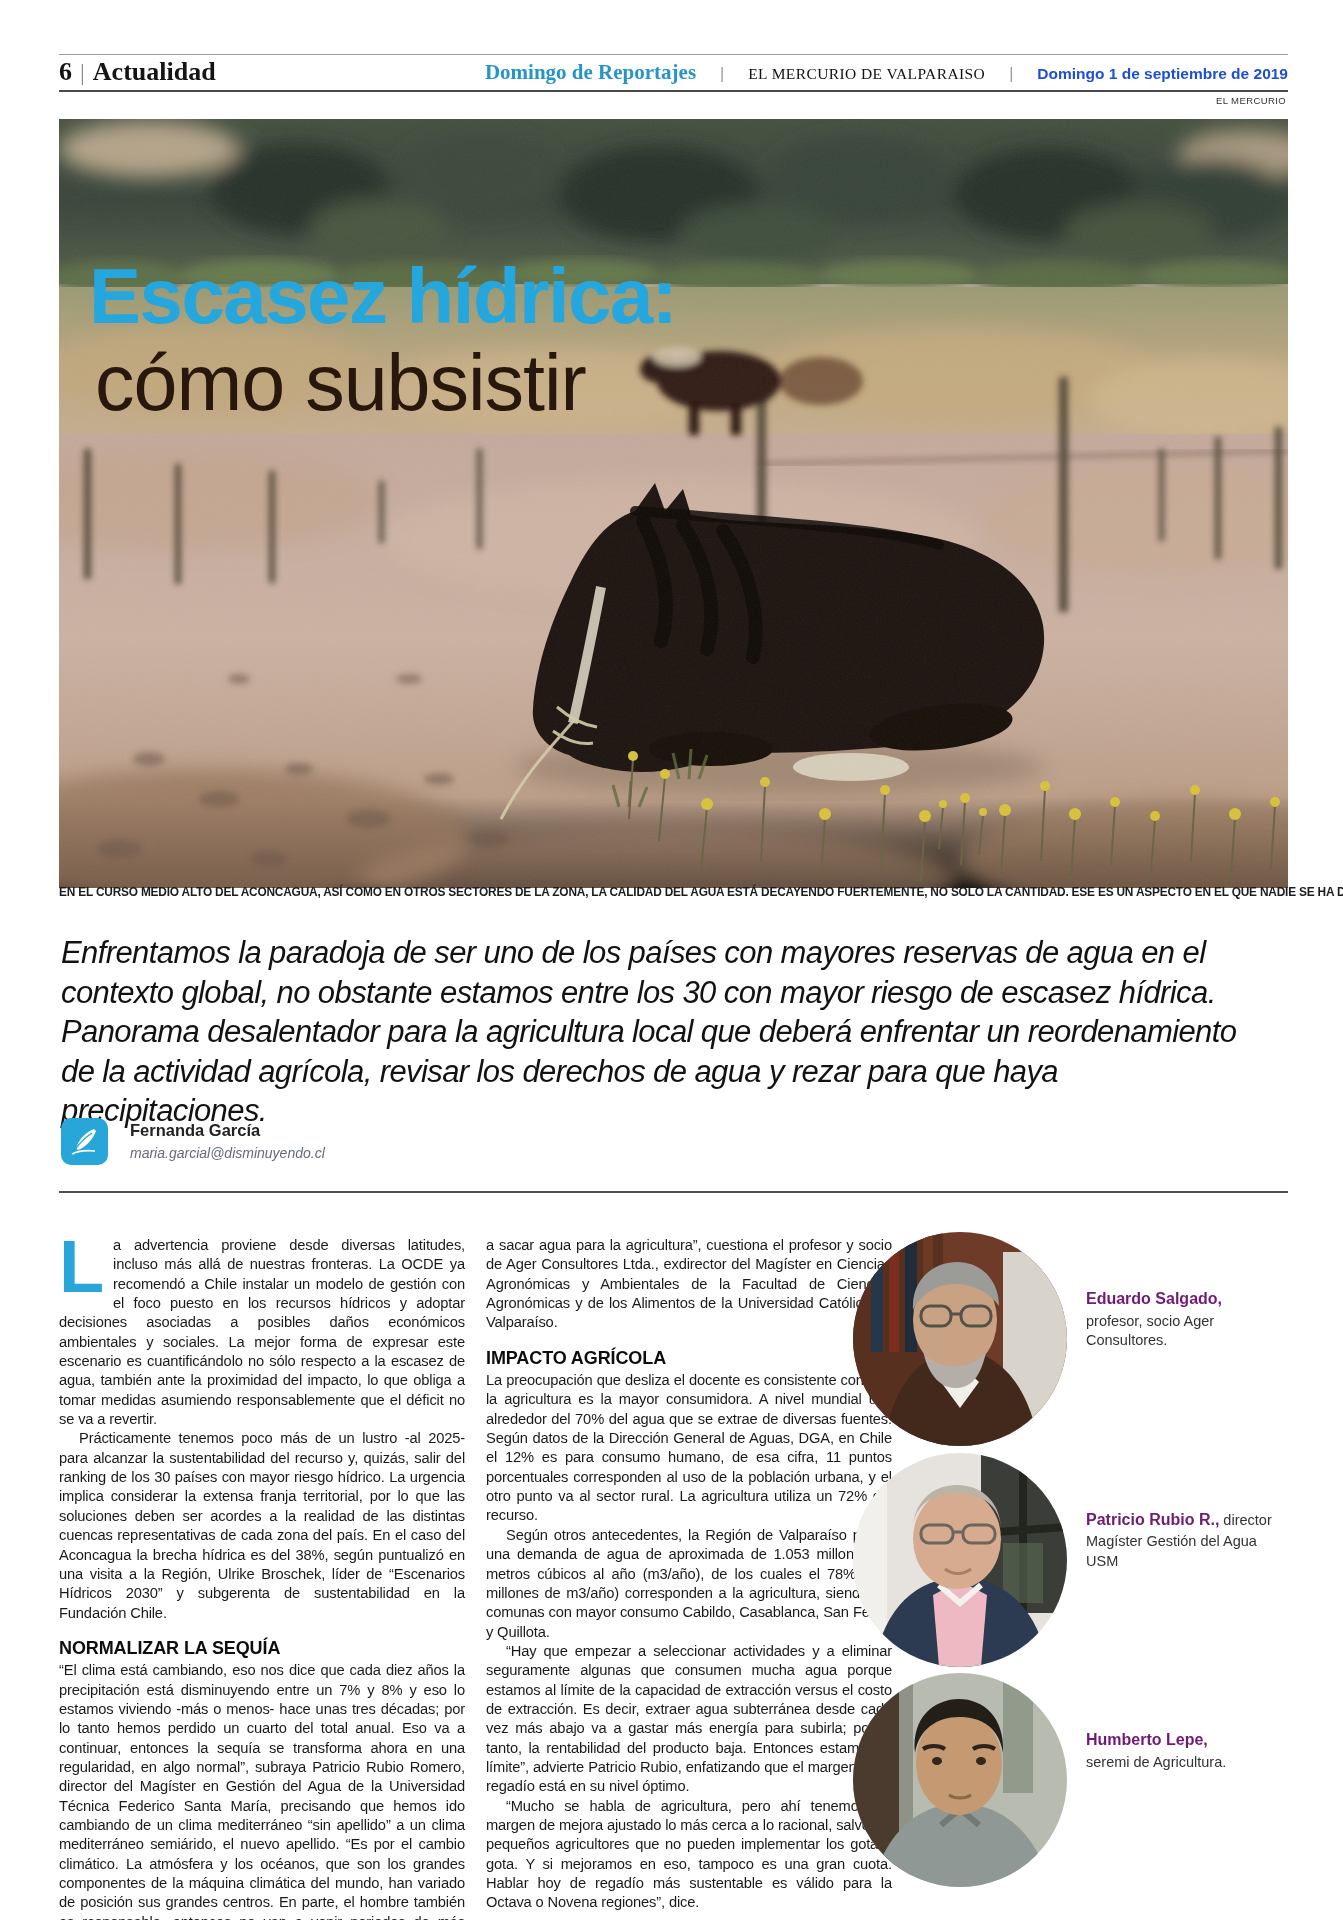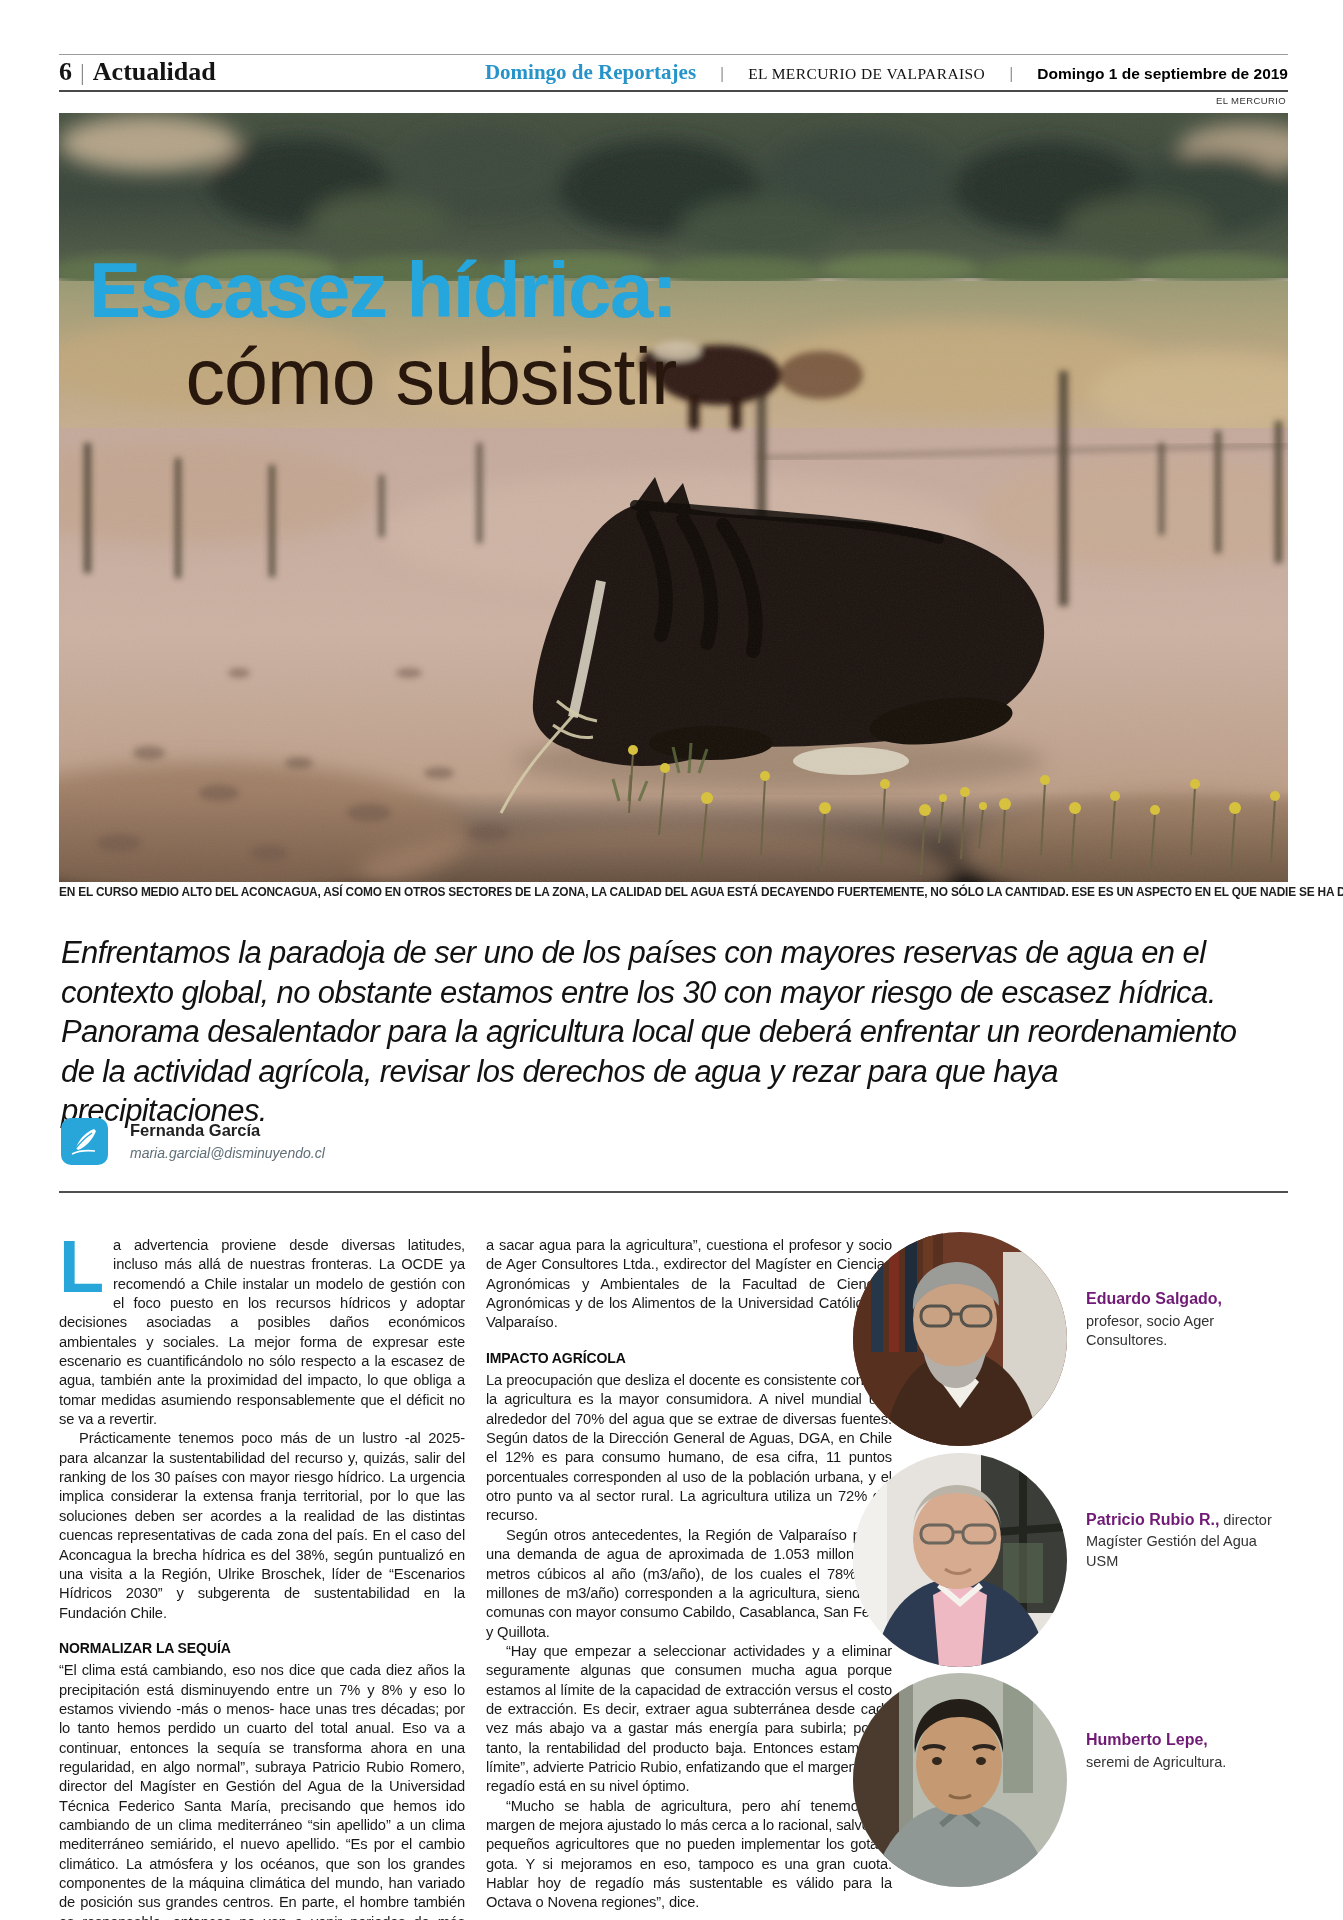--- a/index.html
+++ b/index.html
@@ -9,24 +9,24 @@
   .rule-top{position:absolute;left:59px;right:55px;top:54px;height:1px;background:#9b9b9b;}
   .rule-bot{position:absolute;left:59px;right:55px;top:90px;height:2px;background:#4a4a4a;}
   .header-row{position:absolute;left:59px;right:55px;top:56px;height:32px;display:flex;
               justify-content:space-between;align-items:center;}
   .hleft{font-family:"Liberation Serif",serif;font-size:26px;font-weight:bold;color:#141414;display:flex;align-items:baseline;gap:8px;}
   .hleft .sep{color:#8a8a8a;font-weight:normal;font-size:24px;}
   .hright{display:flex;align-items:baseline;gap:24px;white-space:nowrap;}
   .mast-title{font-family:"Liberation Serif",serif;font-weight:bold;font-size:21px;color:#2694c8;}
   .mast-sep{color:#999;font-size:16px;}
   .mast-paper{font-family:"Liberation Serif",serif;font-size:15.5px;letter-spacing:.4px;color:#111;}
-  .mast-date{font-size:15.5px;font-weight:bold;color:#000000;text-align:center;}
+  .mast-date{font-size:15.5px;font-weight:bold;color:#1d4ed8;text-align:center;}
   .photo-credit{position:absolute;right:57px;top:95px;font-size:9.5px;letter-spacing:.4px;color:#333;}
   
-  .photo{position:absolute;left:59px;top:113px;width:1229px;height:769px;overflow:hidden;background:#c9b3a6;text-align:right;}
+  .photo{position:absolute;left:59px;top:119px;width:1229px;height:769px;overflow:hidden;background:#c9b3a6;}
   .photo svg{display:block;}
   .headline{position:absolute;left:30px;top:138px;line-height:1;}
   .hl1{font-size:78px;font-weight:bold;color:#25a6dc;letter-spacing:-1.5px;margin:0 0 8px 0;}
   .hl2{font-size:79px;font-weight:normal;color:#27170d;letter-spacing:-1px;margin:0 0 10px 6px;}
   
   .caption{position:absolute;left:59px;top:885px;width:1229px;font-size:12px;font-weight:bold;
            color:#1d1d1d;letter-spacing:-.2px;white-space:nowrap;transform:scaleX(.99);transform-origin:left;}
   
   .lead{position:absolute;left:61px;top:933px;width:1205px;font-style:italic;font-size:31px;
         line-height:39.5px;color:#121212;letter-spacing:-.6px;}
@@ -37,21 +37,21 @@
   .byline-text{padding-top:3px;}
   .byline-name{font-size:16.5px;font-weight:bold;color:#222;}
   .byline-email{font-size:14px;font-style:italic;color:#5f6e76;margin-top:5px;}
   .byline-rule{position:absolute;left:59px;right:55px;top:1191px;height:2px;background:#4f4f4f;}
   
   .article{position:absolute;left:59px;top:1236px;width:833px;display:flex;gap:21px;}
   .col{width:406px;text-align:justify;font-size:14.7px;line-height:19.35px;color:#1a1a1a;
        letter-spacing:-.15px;hyphens:auto;}
   .col p{margin:0;}
   .col p.ind{text-indent:20px;}
-  .subhead{font-weight:bold;font-size:14px;color:#0d0d0d;text-align:left;margin:16px 0 3px 0;letter-spacing:-.1px;}
+  .subhead{font-weight:bold;font-size:18px;color:#0d0d0d;text-align:left;margin:16px 0 3px 0;letter-spacing:-.1px;}
   .dropcap{float:left;font-size:74px;line-height:56px;font-weight:bold;color:#28a6da;
            margin:3px 9px 0 0;}
   
   .profiles{position:absolute;left:845px;top:1230px;width:443px;}
   .profile{position:relative;height:220.5px;}
   .avatar{position:absolute;left:8px;top:2px;width:214px;height:214px;border-radius:50%;overflow:hidden;}
   .pcap{position:absolute;left:241px;top:58px;width:202px;line-height:1.35;}
   .pname{font-size:16px;font-weight:bold;color:#701a75;display:inline;}
   .psuffix{font-size:14.5px;color:#333;display:inline;}
   .prole{font-size:14.5px;color:#333;margin-top:2px;}

